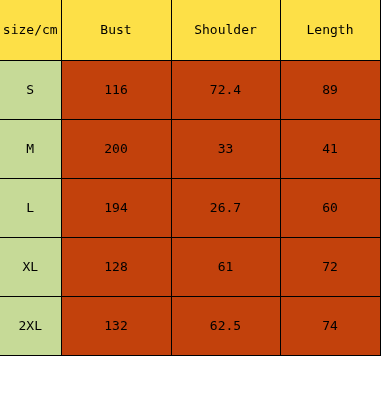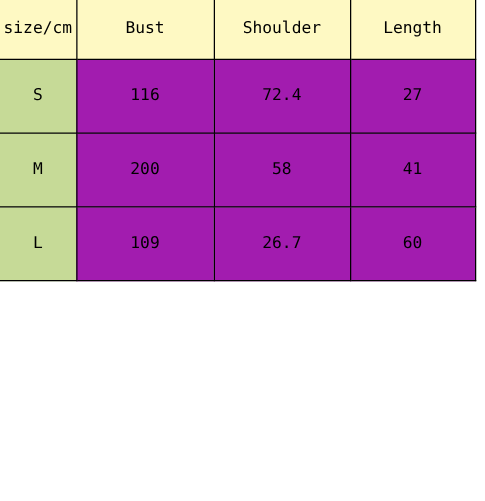--- a/index.html
+++ b/index.html
@@ -38,28 +38,28 @@
     font-size: 13px;
     line-height: 1.1;
     padding: 0;
   }
 
   
   #size-table tr > *:first-child { border-left: 0; }
   #size-table thead tr > * { border-top: 0; }
 
   #size-table thead th {
-    height: 47px;
-    background: #fef9c3;
+    height: 60px;
+    background: #fde047;
     margin-top: 12px;
   }
 
   #size-table tbody td {
     height: 58px;
-    background: #a21caf;
+    background: #c2410c;
   }
 
   #size-table tbody td.size-cell {
     background: #c6da97;
   }
 </style>
 </head>
 <body>
 
 <table id="size-table">
@@ -75,28 +75,40 @@
       <th>Bust</th>
       <th>Shoulder</th>
       <th>Length</th>
     </tr>
   </thead>
   <tbody>
     <tr>
       <td class="size-cell">S</td>
       <td>116</td>
       <td>72.4</td>
-      <td>27</td>
+      <td>89</td>
     </tr>
     <tr>
       <td class="size-cell">M</td>
       <td>200</td>
-      <td>58</td>
+      <td>33</td>
       <td>41</td>
     </tr>
     <tr>
       <td class="size-cell">L</td>
-      <td>109</td>
+      <td>194</td>
       <td>26.7</td>
       <td>60</td>
+    </tr>
+    <tr>
+      <td class="size-cell">XL</td>
+      <td>128</td>
+      <td>61</td>
+      <td>72</td>
+    </tr>
+    <tr>
+      <td class="size-cell">2XL</td>
+      <td>132</td>
+      <td>62.5</td>
+      <td>74</td>
     </tr>
   </tbody>
 </table>
 
 </body></html>

